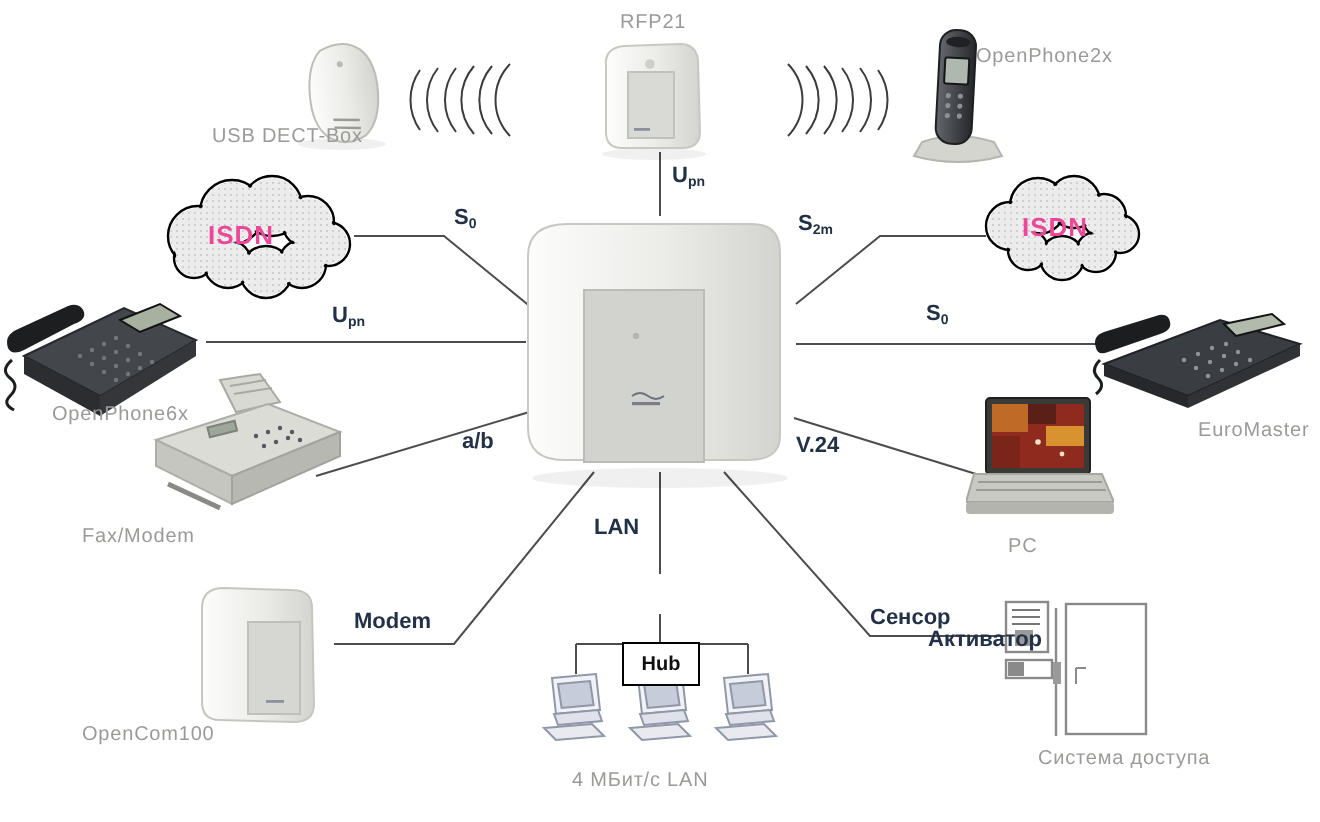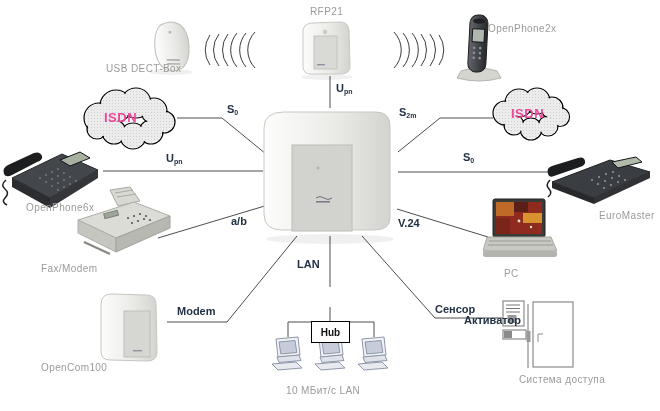--- a/index.html
+++ b/index.html
@@ -290,21 +290,21 @@
   <div class="lbl-cloud" style="left:511px;top:106px">ISDN</div>
 
   <div class="lbl-dev" style="left:106px;top:63px">USB DECT-Box</div>
   <div class="lbl-dev" style="left:310px;top:6px">RFP21</div>
   <div class="lbl-dev" style="left:488px;top:23px">OpenPhone2x</div>
   <div class="lbl-dev" style="left:26px;top:202px">OpenPhone6x</div>
   <div class="lbl-dev" style="left:41px;top:263px">Fax/Modem</div>
   <div class="lbl-dev" style="left:41px;top:362px">OpenCom100</div>
   <div class="lbl-dev" style="left:599px;top:210px">EuroMaster</div>
   <div class="lbl-dev" style="left:504px;top:268px">PC</div>
-  <div class="lbl-dev" style="left:286px;top:385px">10 МБит/с LAN</div>
+  <div class="lbl-dev" style="left:286px;top:385px">4 МБит/с LAN</div>
   <div class="lbl-dev" style="left:519px;top:374px">Система доступа</div>
 
   <div class="lbl-if" style="left:227px;top:103px">
     <span>S</span><span class="sub">0</span>
   </div>
   <div class="lbl-if" style="left:336px;top:82px">
     <span>U</span><span class="sub">pn</span>
   </div>
   <div class="lbl-if" style="left:166px;top:152px">
     <span>U</span><span class="sub">pn</span>

